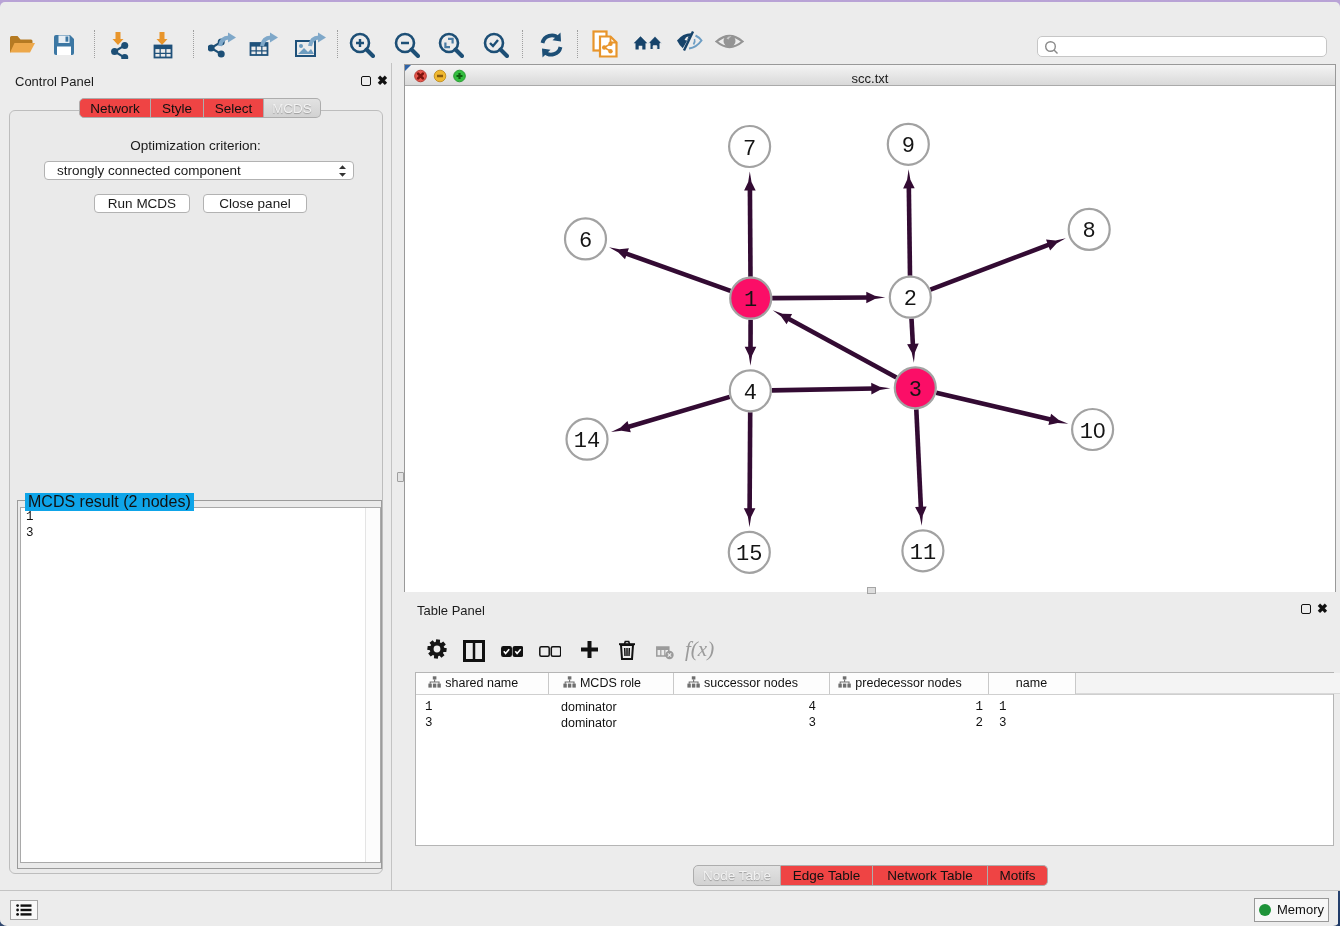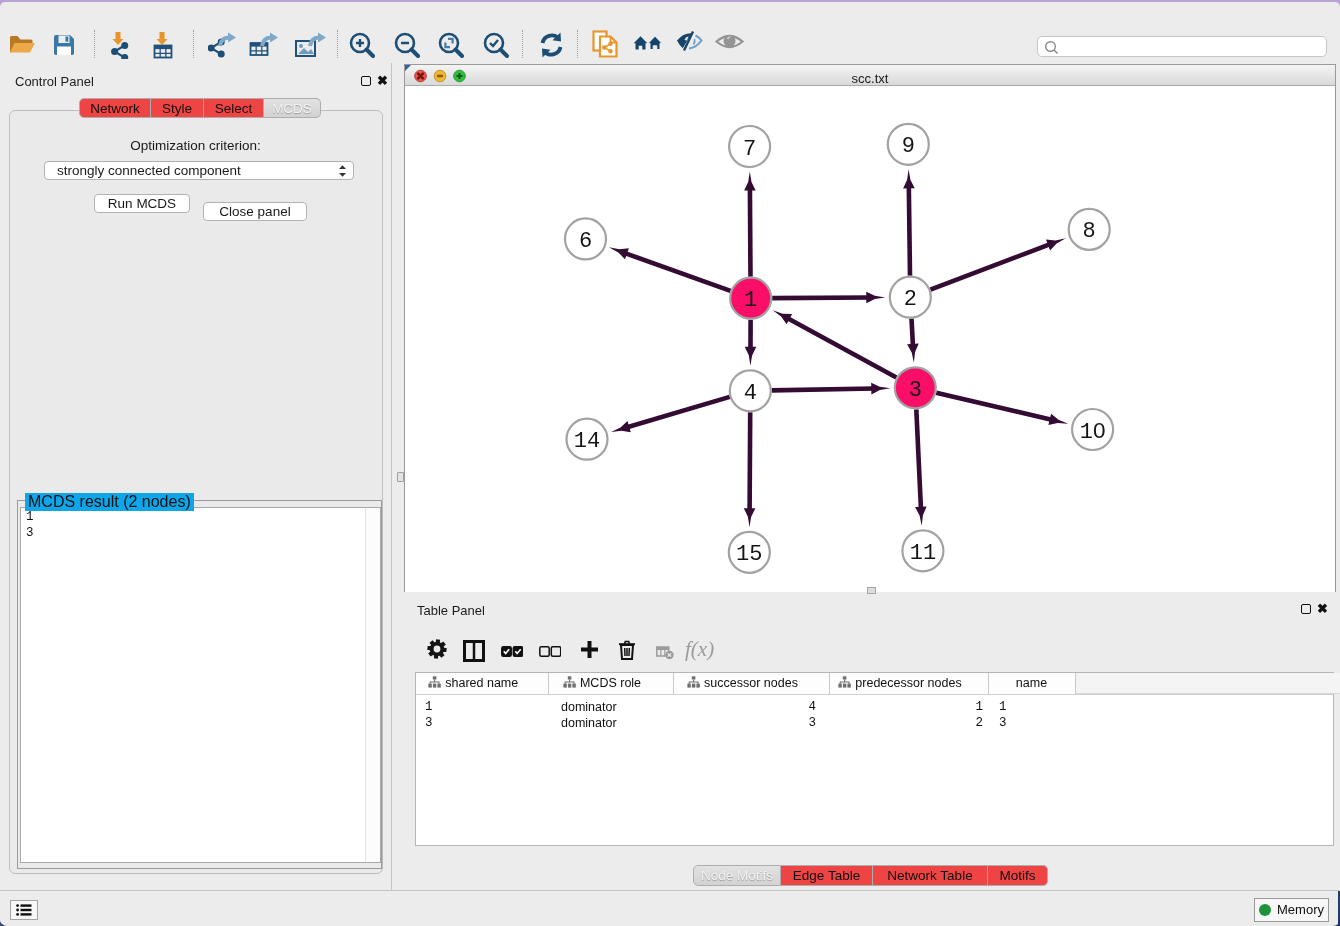--- a/index.html
+++ b/index.html
@@ -177,21 +177,21 @@
       <div class="tab" style="width:53px;">Style</div>
       <div class="tab" style="width:60px;">Select</div>
       <div class="tab last sel" style="width:57px;">MCDS</div>
     </div>
     <div id="combo">strongly connected component<svg width="11" height="14" viewBox="0 0 11 14" style="position:absolute;right:5px;top:2px;">
           <path d="M2 5 L5.5 1.2 L9 5 Z" fill="#333"></path>
           <path d="M2 9 L5.5 12.8 L9 9 Z" fill="#333"></path>
         </svg></div>
     <div id="optlabel">Optimization criterion:</div>
     <div class="btn" style="left:94px; top:131px; width:96px;">Run MCDS</div>
-    <div class="btn" style="left:203px; top:131px; width:104px;margin-top:8px;">Close panel</div>
+    <div class="btn" style="left:203px; top:131px; width:104px;">Close panel</div>
     <div id="mcdsbox">
       <div id="mcdsinner">1<br>3<div id="mcdsscroll"></div></div>
       <div id="mcdslabel">MCDS result (2 nodes)</div>
     </div>
   </div>
   <div id="netwin">
       <svg style="position:absolute;left:0;top:0;z-index:9;" width="8" height="8" viewBox="0 0 8 8">
         <path d="M0 0 L6 0 L0 6 Z" fill="#2f63a8"></path>
       </svg>
     <div id="nettitle">
@@ -344,21 +344,21 @@
 <div class="cell" style="left:260px;top:25px;width:140px;text-align:right;font-family:'Liberation Mono', monospace;">4</div>
 <div class="cell" style="left:415px;top:25px;width:152px;text-align:right;font-family:'Liberation Mono', monospace;">1</div>
 <div class="cell" style="left:583px;top:25px;width:70px;text-align:left;font-family:'Liberation Mono', monospace;">1</div>
 <div class="cell" style="left:9px;top:41px;width:100px;text-align:left;font-family:'Liberation Mono', monospace;">3</div>
 <div class="cell" style="left:145px;top:41px;width:110px;text-align:left;">dominator</div>
 <div class="cell" style="left:260px;top:41px;width:140px;text-align:right;font-family:'Liberation Mono', monospace;">3</div>
 <div class="cell" style="left:415px;top:41px;width:152px;text-align:right;font-family:'Liberation Mono', monospace;">2</div>
 <div class="cell" style="left:583px;top:41px;width:70px;text-align:left;font-family:'Liberation Mono', monospace;">3</div>
     </div>
     <div class="tabs" style="left:300px; top:271px; height:21px;">
-      <div class="tab first sel" style="width:88px;">Node Motifs</div>
+      <div class="tab first sel" style="width:88px;">Node Table</div>
       <div class="tab" style="width:92px;">Edge Table</div>
       <div class="tab" style="width:115px;">Network Table</div>
       <div class="tab last" style="width:60px;">Motifs</div>
     </div>
   </div>
   <div id="statusbar">
     <div id="listbtn">
         <svg width="16" height="12" viewBox="0 0 16 12" style="position:absolute;left:5px;top:3px;">
           <circle cx="1.6" cy="1.6" r="1.4" fill="#111"></circle>
           <circle cx="1.6" cy="6" r="1.4" fill="#111"></circle>

